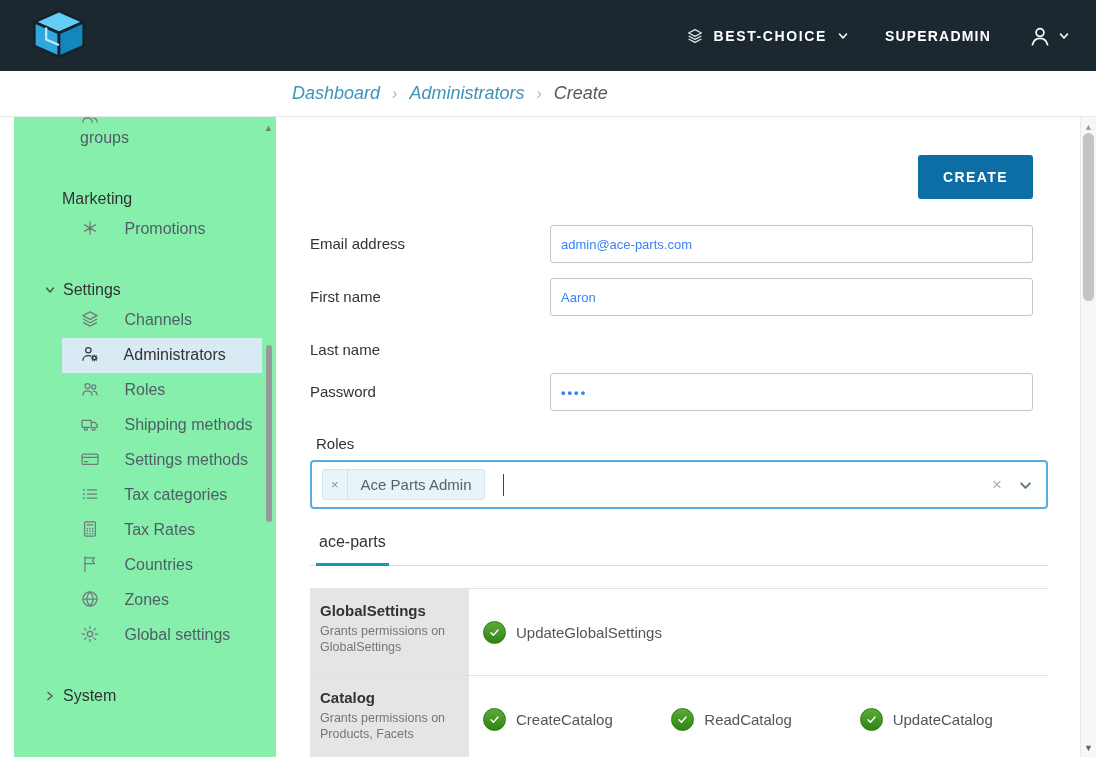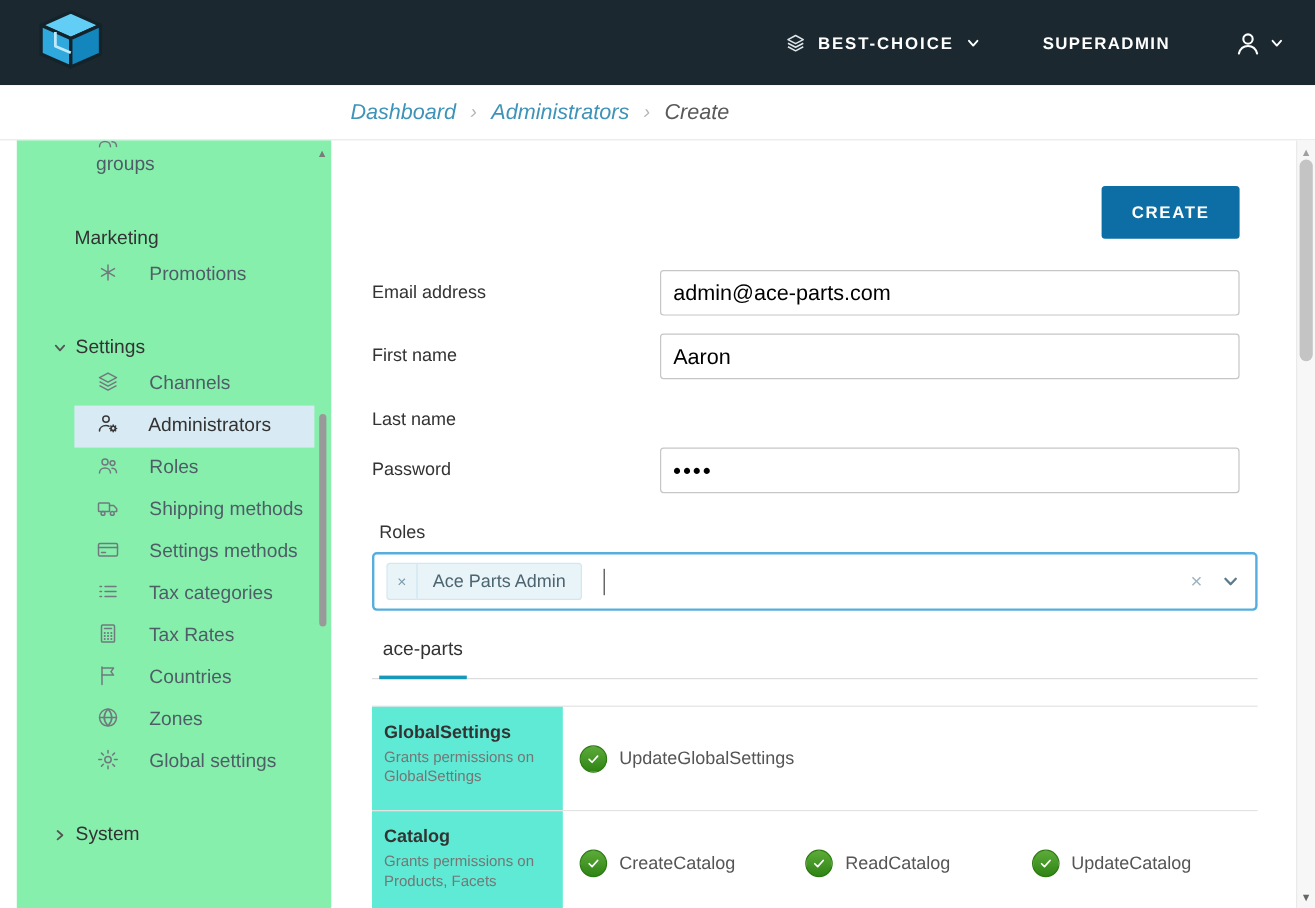--- a/index.html
+++ b/index.html
@@ -2,21 +2,21 @@
 <html><head>
 <meta charset="utf-8">
 <style>
   * { margin:0; padding:0; box-sizing:border-box; }
   html,body { width:1096px; height:757px; overflow:hidden; background:#fff;
               font-family:"Liberation Sans", sans-serif; }
 
   
   .topbar { height:71px; background:#1b2830; display:flex; align-items:center; padding:0 26px; }
   .logo { display:flex; align-items:center; cursor:pointer; }
-  .topbar-right { margin-left:auto; display:flex; align-items:center; gap:52px; }
+  .topbar-right { margin-left:auto; display:flex; align-items:center; gap:36px; }
   .channel-switcher { display:flex; align-items:center; gap:10px; cursor:pointer; }
   .channel-label { color:#fff; font-size:14px; font-weight:bold; letter-spacing:1.6px; }
   .user-label { color:#fff; font-size:14px; font-weight:bold; letter-spacing:1.2px; }
   .user-menu { display:flex; align-items:center; gap:5px; cursor:pointer; }
 
   
   .breadcrumb-bar { height:46px; background:#fff; border-bottom:1px solid #e8e8e8;
                     display:flex; align-items:center; padding-left:292px; font-size:18px;font-style:italic; }
   .crumb-link { color:#3e93b8; cursor:pointer; text-decoration:none; }
   .crumb-sep { color:#b3b3b3; margin:0 12px; font-size:16px; }
@@ -47,21 +47,21 @@
 
   
   .main { flex:1; padding:38px 32px 0 34px; overflow:hidden; }
   .create-row { display:flex; justify-content:flex-end; margin:0 15px 26px 0; }
   .btn-create { background:#0c6ea4; color:#fff; border:none; border-radius:3px;
                 font-family:inherit; font-size:14px; font-weight:bold; letter-spacing:1.4px;
                 padding:14px 25px; cursor:pointer; }
   .form-row { display:flex; margin:0 15px 15px 0; }
   .form-label { width:240px; padding-top:10px; font-size:15px; color:#333; }
   .form-input { flex:1; height:38px; border:1px solid #c6c6c6; border-radius:3px;
-                padding:4px 10px; font-size:18px; color:#000000; font-family:inherit; }
+                padding:4px 10px; font-size:13px; color:#3b82f6; font-family:inherit; }
   .form-input.password { letter-spacing:2px; font-weight:bold; }
 
   .roles-label { margin:24px 0 8px 6px; font-size:15px; color:#333; }
   .roles-select { display:flex; align-items:center; border:2px solid #57aede; border-radius:4px;
                   height:49px; padding:0 14px 0 10px; background:#fff; }
   .chip { display:flex; align-items:stretch; background:#e9f4f9; border:1px solid #d2e8f1;
           border-radius:3px; height:31px; font-size:15px; color:#4d6570; overflow:hidden; }
   .chip-x { display:flex; align-items:center; padding:0 8px; border-right:1px solid #cde3ed;
             color:#7a99a8; font-size:13px; cursor:pointer; }
   .chip-label { display:flex; align-items:center; padding:0 13px; }
@@ -69,21 +69,21 @@
   .select-icons { margin-left:auto; display:flex; align-items:center; gap:17px; }
   .clear-x { color:#9db4c0; font-size:17px; cursor:pointer; line-height:1; }
   .dd-chev { width:13px; height:13px; cursor:pointer; }
 
   .perm-tabs { margin-top:24px; border-bottom:1px solid #dcdcdc; padding-left:6px; }
   .tab { display:inline-block; font-size:16px; color:#333; padding:0 3px 12px;
          border-bottom:3px solid #1798b9; margin-bottom:-1px; cursor:pointer; }
 
   .perm-table { margin-top:22px; border-top:1px solid #e3e3e3; }
   .perm-row { display:flex; border-bottom:1px solid #e3e3e3; min-height:87px; }
-  .perm-left { width:159px; flex-shrink:0; background:#5eead4; padding:13px 10px; }
+  .perm-left { width:159px; flex-shrink:0; background:#e5e5e5; padding:13px 10px; }
   .perm-title { font-size:15px; font-weight:bold; color:#333; margin-bottom:4px; }
   .perm-desc { font-size:12.5px; color:#767676; line-height:16px; }
   .perm-right { flex:1; display:grid; grid-template-columns:repeat(3,1fr);
                 align-items:center; padding-left:14px; }
   .perm-item { display:flex; align-items:center; gap:10px; }
   .check-circle { width:23px; height:23px; border-radius:50%; flex-shrink:0;
                   background:linear-gradient(#5cab39,#2f8414); border:1px solid #2b7a10;
                   display:flex; align-items:center; justify-content:center; cursor:pointer; }
   .check-circle svg { width:13px; height:13px; display:block; }
   .perm-item-label { font-size:15px; color:#555; }

